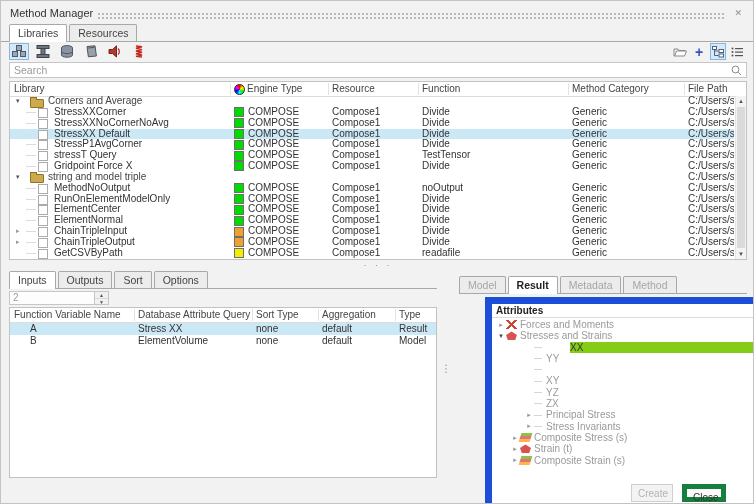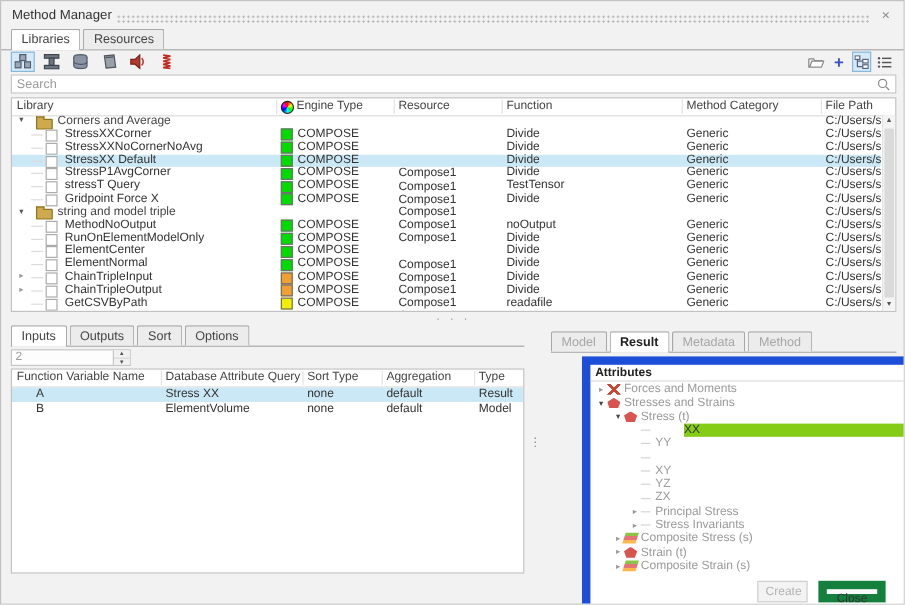--- a/index.html
+++ b/index.html
@@ -46,21 +46,21 @@
   .mini-exp{position:absolute;left:6px;top:0;font-size:7px;color:#9a9a9a;}
   .folder-ic{position:absolute;left:20px;top:2.5px;width:12px;height:7px;background:#cdaa4e;border:1px solid #8f7423;border-radius:1px;}
   .folder-ic::before{content:"";position:absolute;left:-1px;top:-3px;width:5px;height:2px;background:#cdaa4e;border:1px solid #8f7423;border-bottom:none;}
   .flabel{position:absolute;left:38px;color:#444;}
   .stub{position:absolute;left:16px;top:5px;width:10px;border-top:1px solid #dcdcdc;}
   .cb{position:absolute;left:28px;top:1px;width:8px;height:8px;background:#fff;border:1px solid #ababab;}
   .ilabel{position:absolute;left:44px;}
   .cell{position:absolute;top:0;}
   .c-eng{left:224px;display:flex;align-items:center;gap:4px;height:100%;}
   .esq{width:8px;height:8px;border:1px solid #6f6f6f;display:inline-block;}
-  .c-res{left:322px;margin-top:33px;} .c-fun{left:412px;} .c-cat{left:562px;} .c-path{left:678px;}
+  .c-res{left:322px;} .c-fun{left:412px;} .c-cat{left:562px;} .c-path{left:678px;}
   
   .sb{position:absolute;width:11px;background:#f4f4f4;border-left:1px solid #e4e4e4;box-sizing:border-box;}
   .sb-lib{right:0;top:14px;bottom:0;}
   .sb-attr{right:0;top:14px;bottom:0;}
   .sba{position:absolute;left:0;right:0;height:10px;font-size:6px;color:#555;text-align:center;line-height:10px;}
   .sba.up{top:0;} .sba.dn{bottom:0;}
   .sbt{position:absolute;left:1px;right:1px;background:#dadada;border-radius:1px;}
   .sbt-lib{top:11px;bottom:11px;}
   .sbt-attr{top:11px;height:86px;}
   
@@ -94,21 +94,21 @@
       linear-gradient(45deg,transparent 42%,#cc4433 42%,#cc4433 58%,transparent 58%),
       linear-gradient(-45deg,transparent 42%,#cc4433 42%,#cc4433 58%,transparent 58%);}
   .stress-icon{background:#d9544f;clip-path:polygon(50% 0,100% 40%,82% 100%,18% 100%,0 40%);}
   .composite-icon{background:linear-gradient(180deg,#8bc34a 34%,#e57373 34% 67%,#ffb74d 67%);transform:skewX(-18deg);}
   .tstub{flex:0 0 8px;height:1px;background:#d5d5d5;margin-right:4px;}
   .tlabel{flex:1;line-height:11.3px;}
   .tlabel.tsel{background:#84cc16;color:#333;margin-left:24px;}
   
   .btn{position:absolute;top:483px;height:18px;font-size:10px;font-family:inherit;box-sizing:border-box;text-align:center;line-height:16px;}
   .btn-create{left:630px;width:42px;border:1px solid #cfcfcf;background:#f3f3f3;color:#b3b3b3;}
-  .btn-close{left:681px;width:56px;border:7px solid #15803d;background:#fbfbfb;color:#333;}
+  .btn-close{left:681px;width:44px;border:5px solid #15803d;background:#fbfbfb;color:#333;}
 </style>
 </head>
 <body>
 
 <div class="window">
 
   <span class="win-title">Method Manager</span>
   <div class="drag-dots"></div>
   <span class="close-x">✕</span>
 
@@ -466,25 +466,20 @@
         <div class="trow" style="padding-left: 4px;">
           <span class="texp">▸</span>
           <span class="tic forces-icon"></span>
           <span class="tlabel">Forces and Moments</span>
         </div>
         <div class="trow" style="padding-left: 4px;">
           <span class="texp dark">▾</span>
           <span class="tic stress-icon"></span>
           <span class="tlabel">Stresses and Strains</span>
         </div>
-        <div class="trow" style="padding-left: 18px;">
-          <span class="texp dark">▾</span>
-          <span class="tic stress-icon"></span>
-          <span class="tlabel">Stress (t)</span>
-        </div>
         <div class="trow" style="padding-left: 32px;">
           <span class="texp"></span>
           <span class="tstub"></span>
           <span class="tlabel tsel">XX</span>
         </div>
         <div class="trow" style="padding-left: 32px;">
           <span class="texp"></span>
           <span class="tstub"></span>
           <span class="tlabel">YY</span>
         </div>

